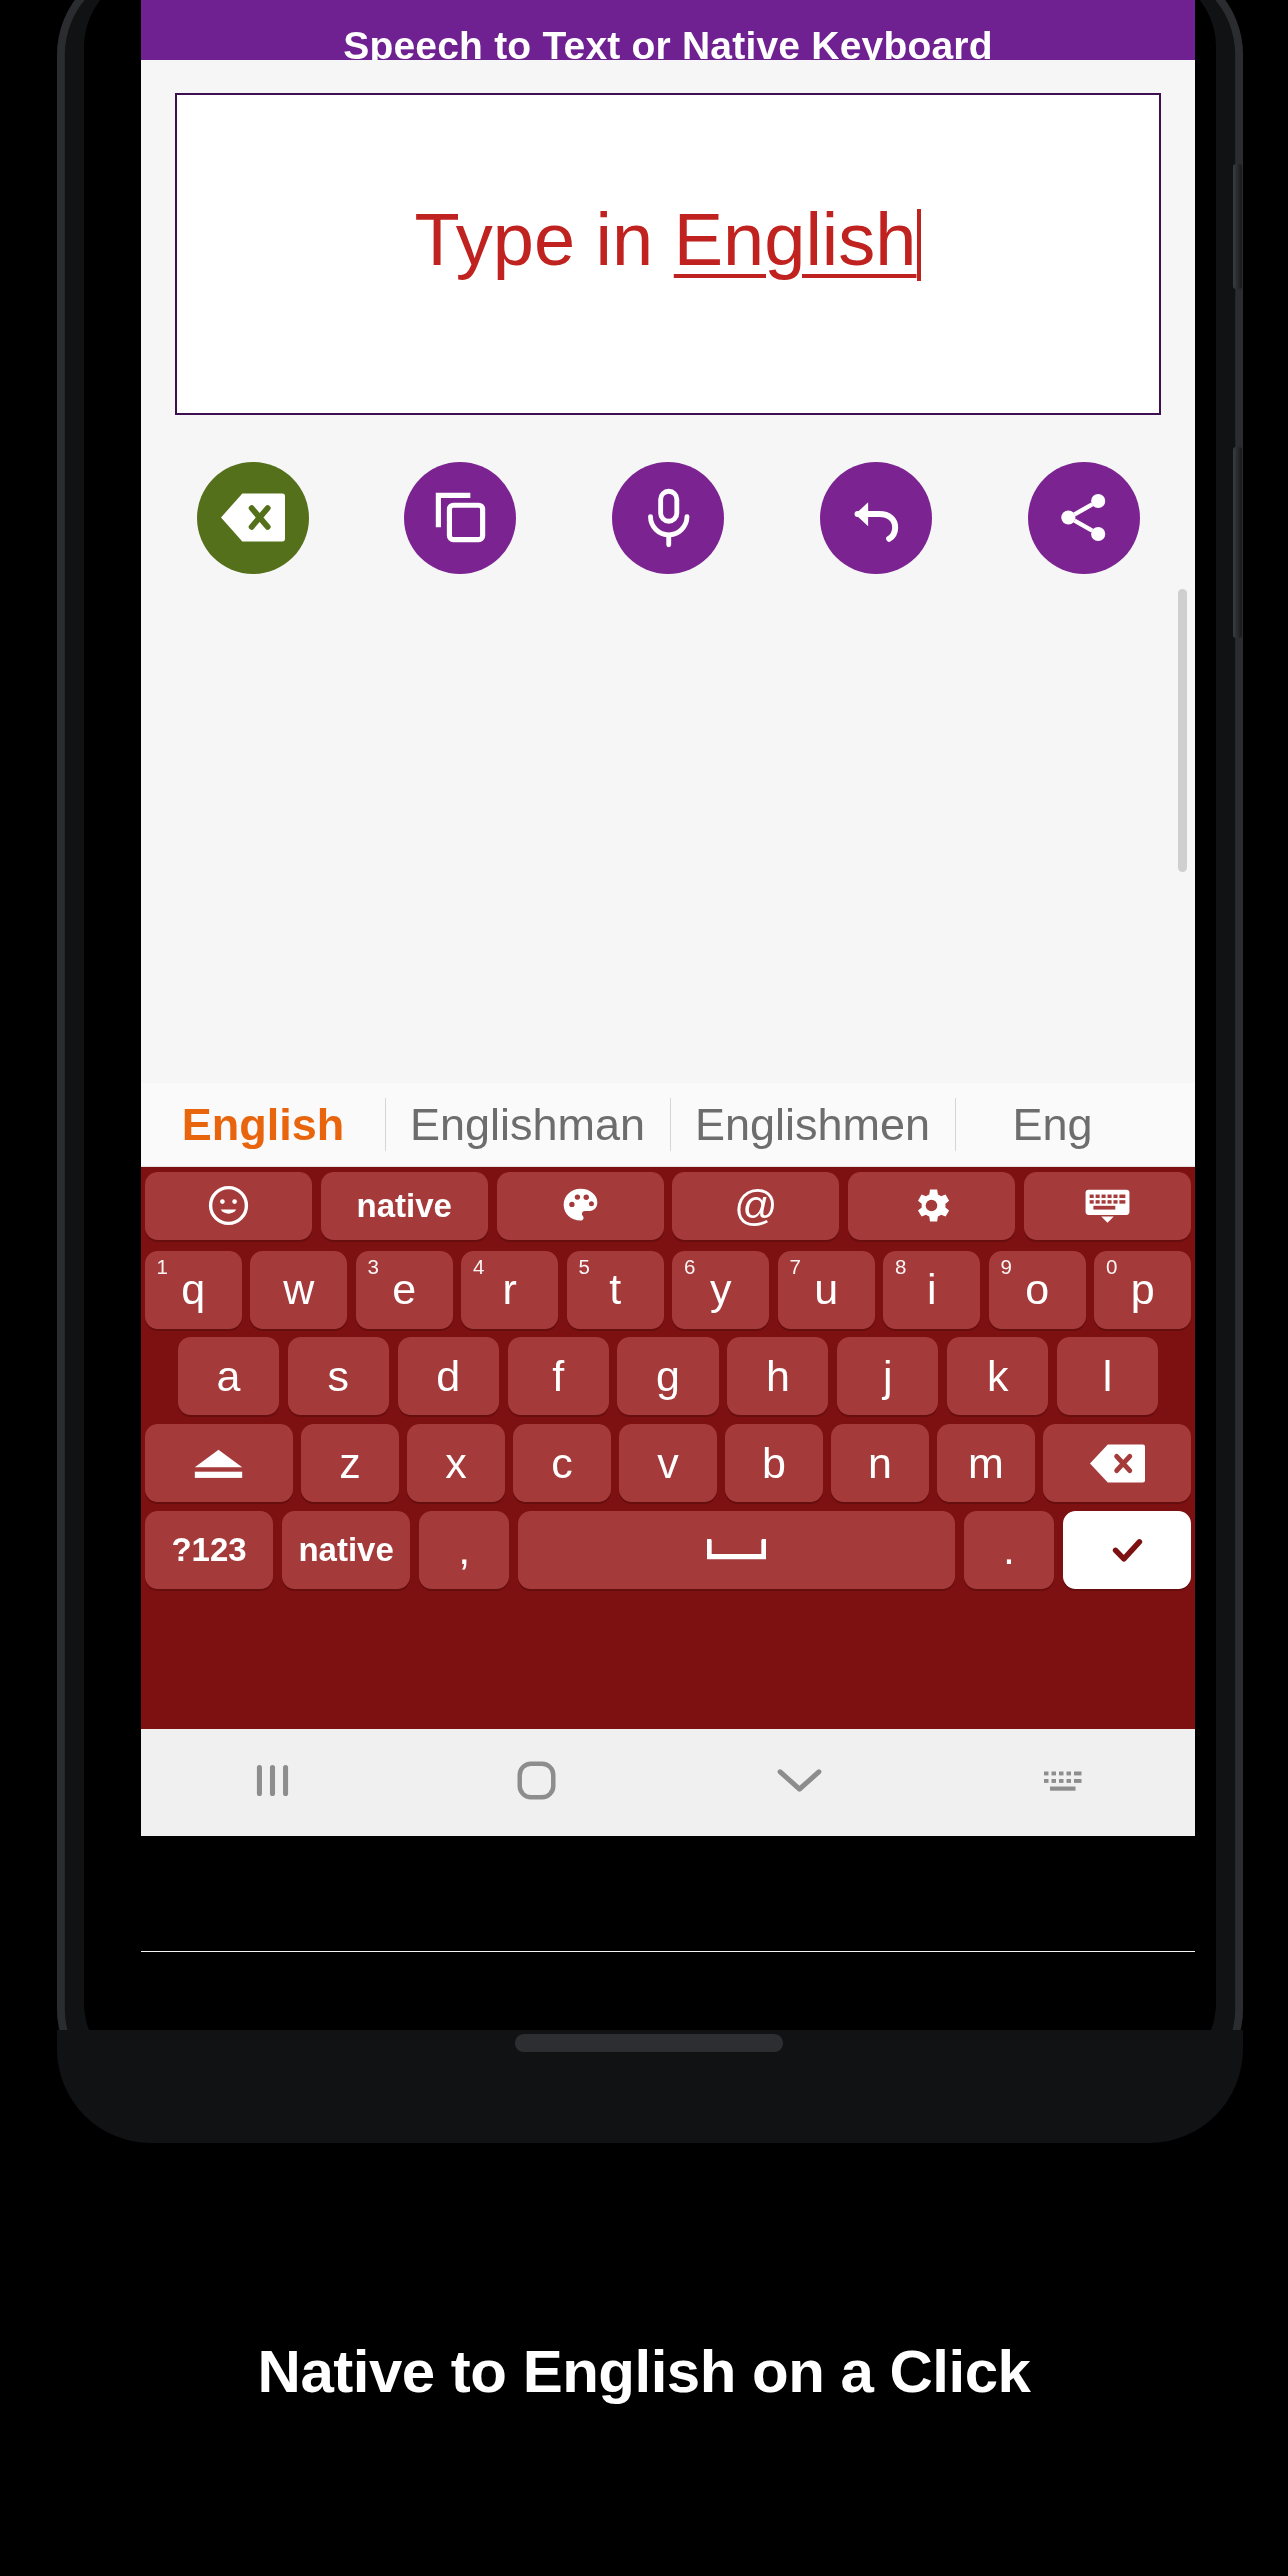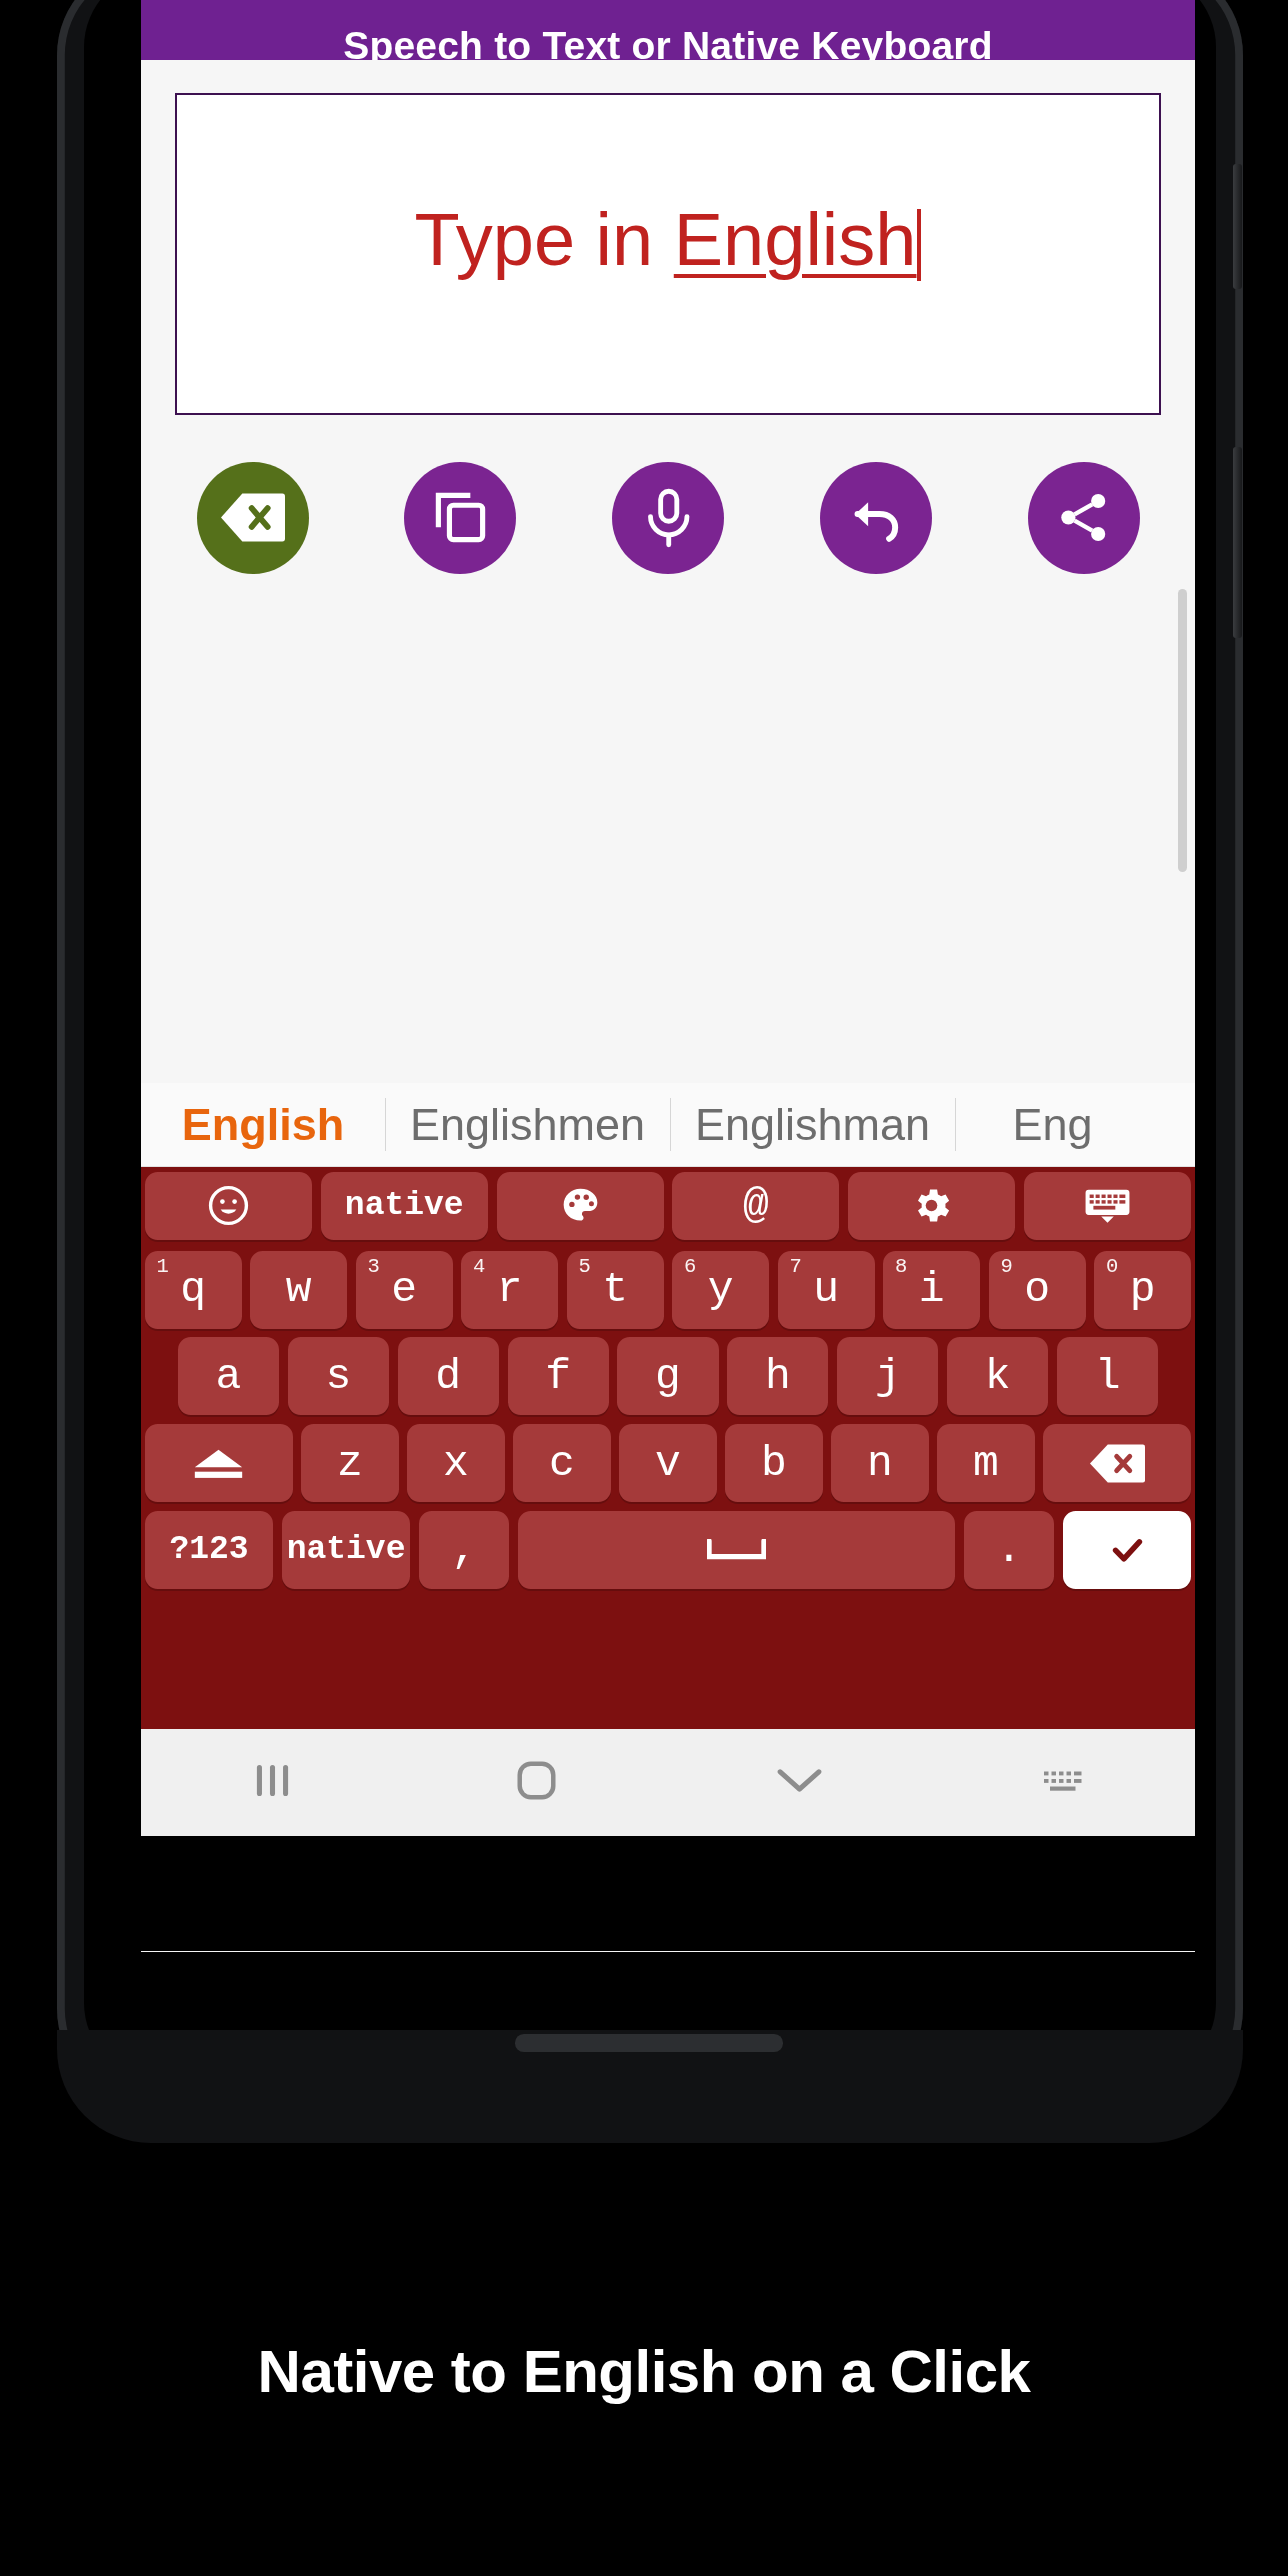--- a/index.html
+++ b/index.html
@@ -129,21 +129,20 @@
     content:""; position:absolute; left:0; top:15.6px; bottom:15.6px;
     width:1px; background:#d6d6d6;
   }
   .sug.active { color:#e8650d; font-weight:700; }
 
   
   .keyboard {
     position:absolute; left:0; top: 1167px; width: 1054px; height: 606px;
     background:#7d1010;
     padding: 4.9px 3.9px 5.9px 3.9px;
-    font-family: Liberation Mono, monospace;
   }
   .krow { display:flex; width: 100%; gap: 8.8px; margin-bottom: 8.8px; height: 78px; }
   .krow.fn { height: 68px; margin-bottom: 10.7px; }
   .key {
     flex: 1 1 0; background:#a53a3a; border-radius: 12.7px;
     display:flex; align-items:center; justify-content:center;
     color:#ffffff; font-size: 43px; position:relative;
     box-shadow: 0 2px 0 rgba(0,0,0,.18);
   }
   .key .sub {
@@ -244,22 +243,22 @@
         </span>
       </div>
 
     </div>
 
     <div class="body-blank"></div>
     <div class="scroll-thumb"></div>
 
     <div class="suggest">
       <div class="sug active" style="width:244px">English</div>
+      <div class="sug" style="width:285px">Englishman</div>
       <div class="sug" style="width:285px">Englishmen</div>
-      <div class="sug" style="width:285px">Englishman</div>
       <div class="sug" style="width:195px">Eng</div>
     </div>
 
     <div class="keyboard">
 
       <div class="krow fn">
         <div class="key">
           <span>
             <svg width="43" height="43" viewBox="0 0 24 24">
               <circle cx="12" cy="12" r="10" fill="none" stroke="#fff" stroke-width="1.9"></circle>

